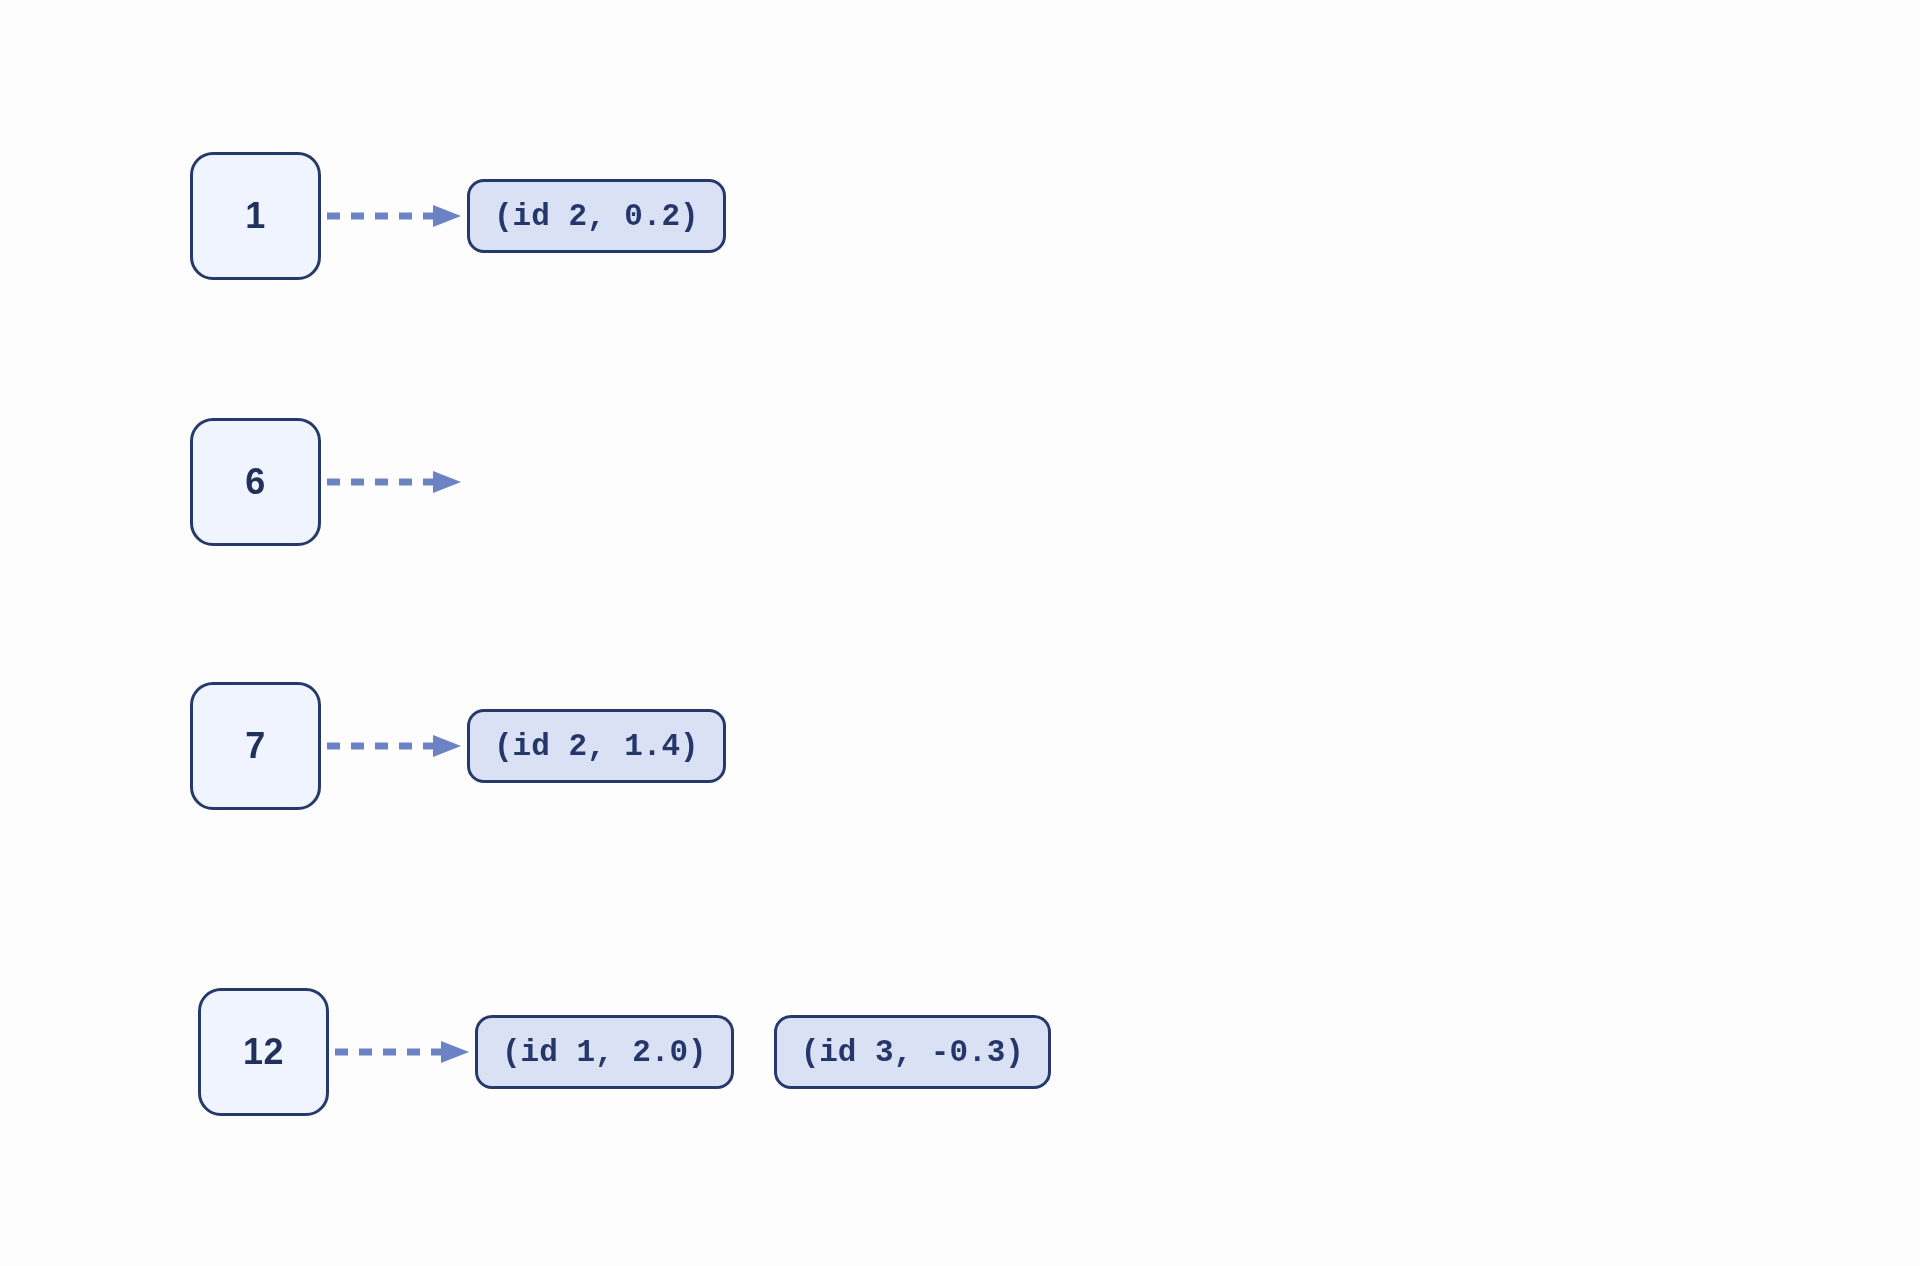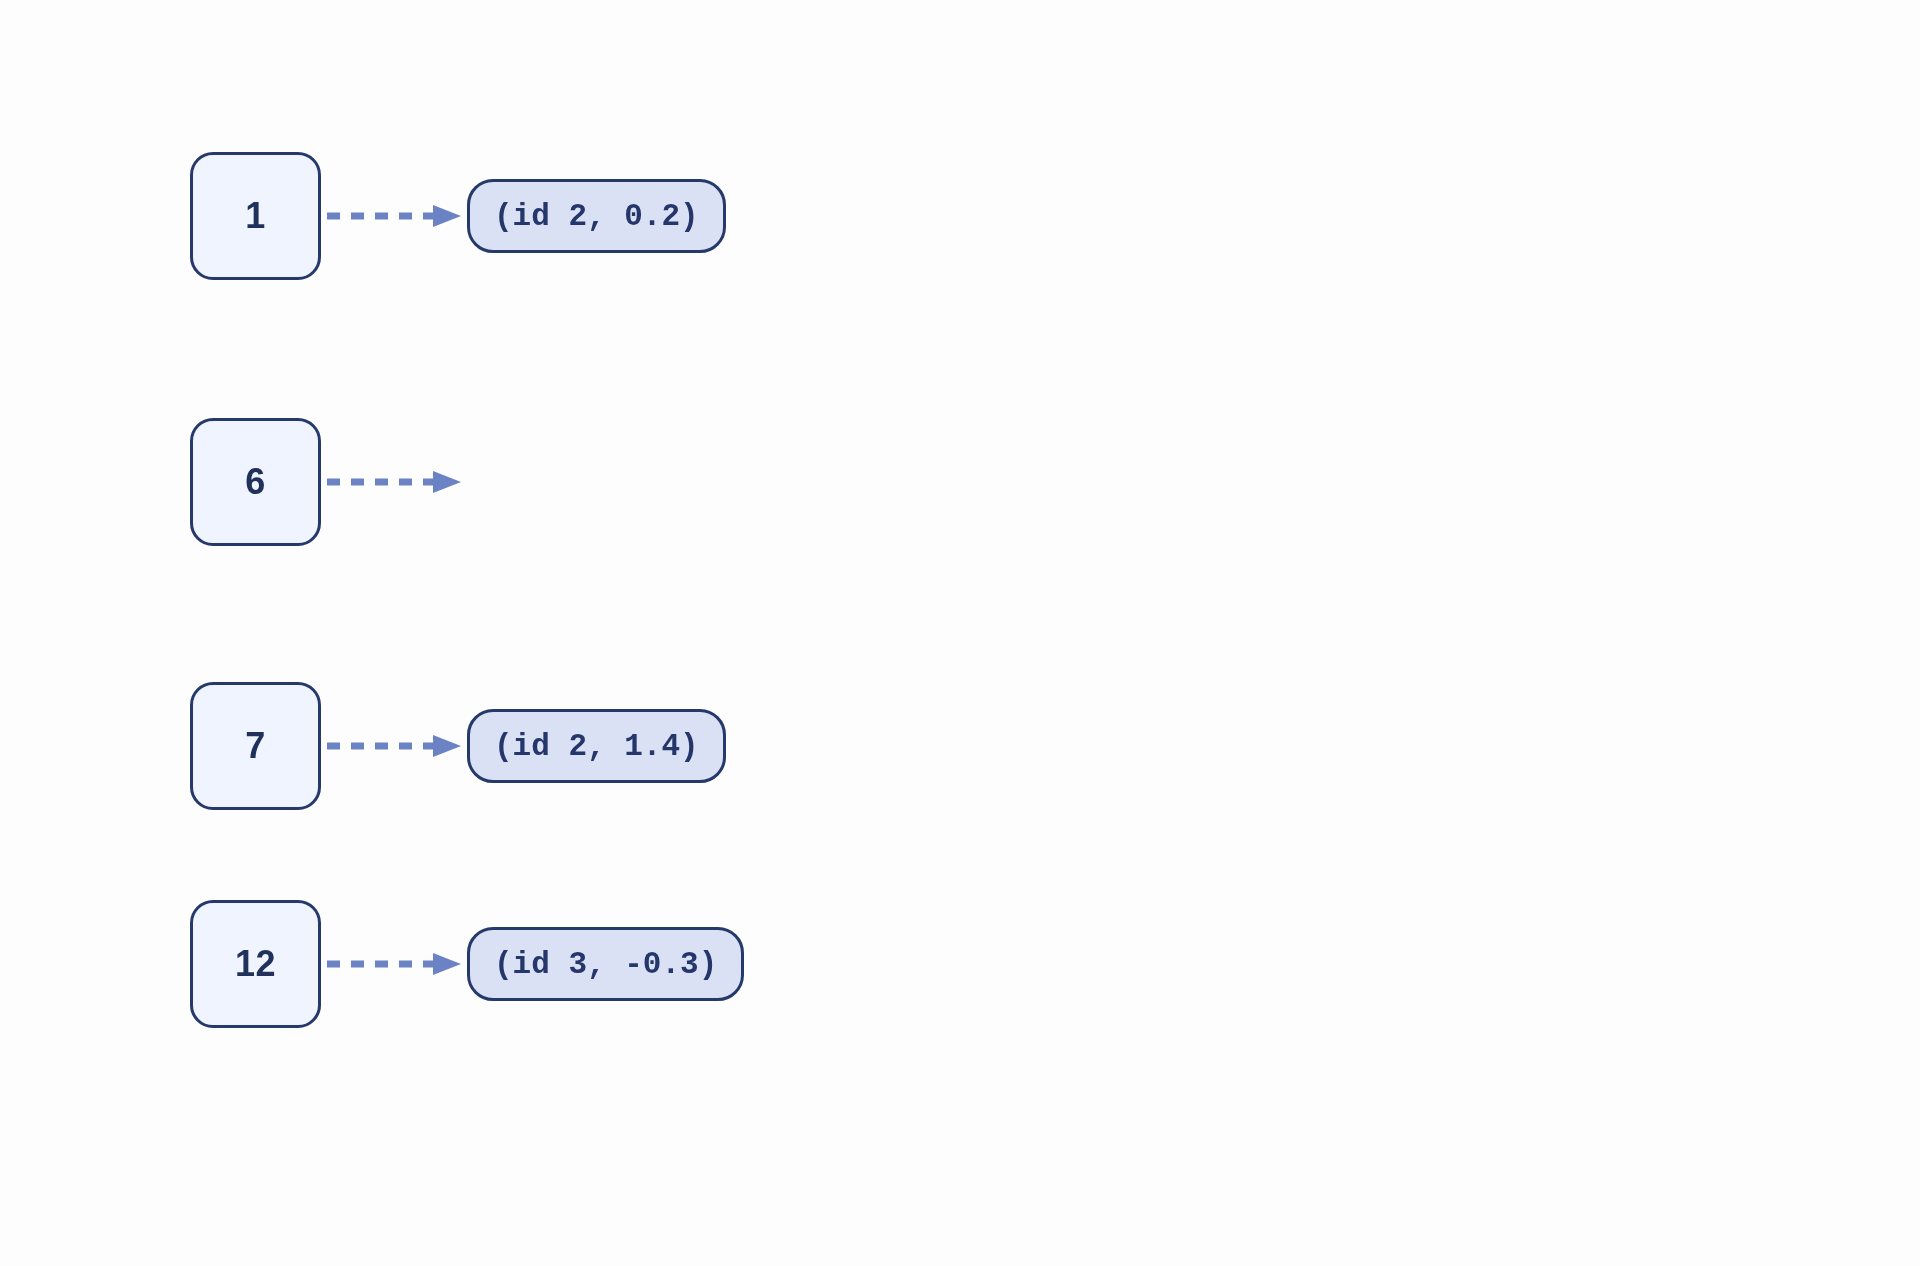--- a/index.html
+++ b/index.html
@@ -29,21 +29,21 @@
     display: flex;
     flex-direction: row;
     align-items: center;
     height: 128px;
   }
 
   
   .row-0 { top: 152px; }
   .row-1 { top: 418px; }
   .row-2 { top: 682px; }
-  .row-3 { top: 900px; }
+  .row-3 { top: 988px; padding-left: 8px; }
 
   .node-box {
     box-sizing: border-box;
     margin-left: 190px;
     width: 131px;
     height: 128px;
     background: #eff4fe;
     border: 3px solid #26396b;
     border-radius: 23px;
     display: flex;
@@ -74,21 +74,21 @@
     flex-direction: row;
     align-items: center;
     flex: none;
   }
 
   .badge {
     box-sizing: border-box;
     height: 74px;
     background: #dbe1f5;
     border: 3px solid #26396b;
-    border-radius: 26px;
+    border-radius: 17px;
     display: flex;
     align-items: center;
     justify-content: flex-start;
     padding: 0 24px;
     margin-right: 40px;
     flex: none;
   }
 
   .badge-label {
     font-family: "Liberation Mono", "DejaVu Sans Mono", monospace;
@@ -148,18 +148,21 @@
   <div class="row row-3">
     <div class="node-box">
       <span class="node-label">12</span>
     </div>
     <svg class="edge" viewBox="0 0 146 30">
       <line x1="6" y1="15" x2="112" y2="15" stroke="#6b83c4" stroke-width="7" stroke-dasharray="13 11" stroke-linecap="butt"></line>
       <polygon points="112,4 140,15 112,26" fill="#6b83c4"></polygon>
     </svg>
     <div class="badges">
       <div class="badge">
+        <span class="badge-label">(id 1, 2.0)</span>
+      </div>
+      <div class="badge">
         <span class="badge-label">(id 3, -0.3)</span>
       </div>
     </div>
   </div>
 
 </div>
 
 </body></html>

